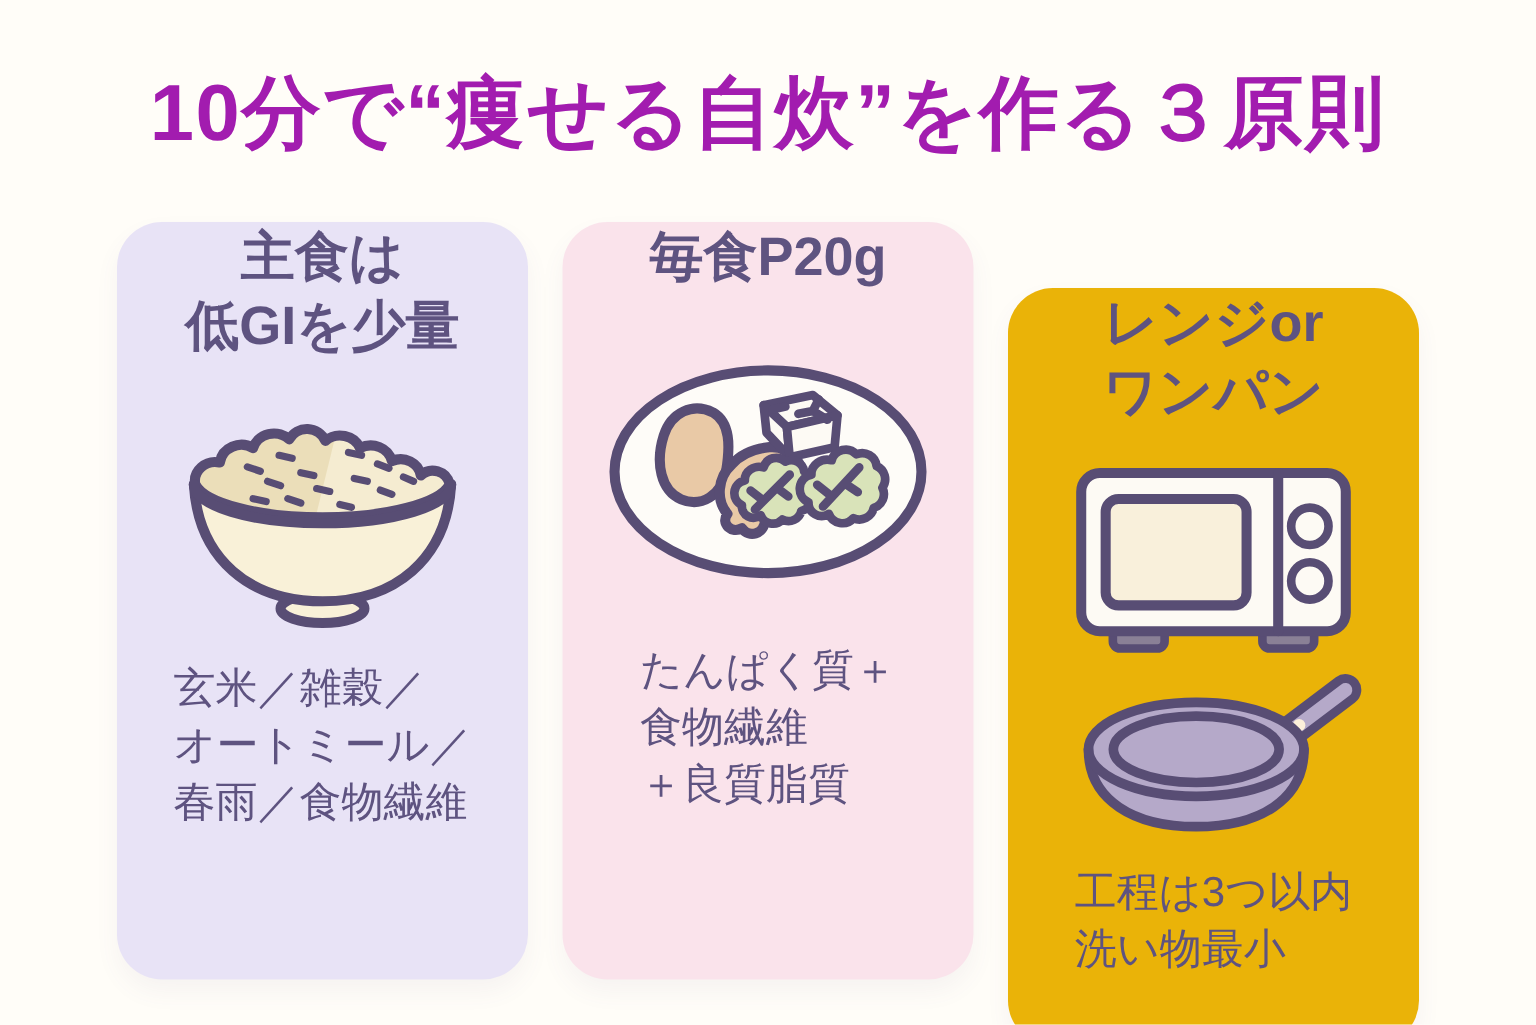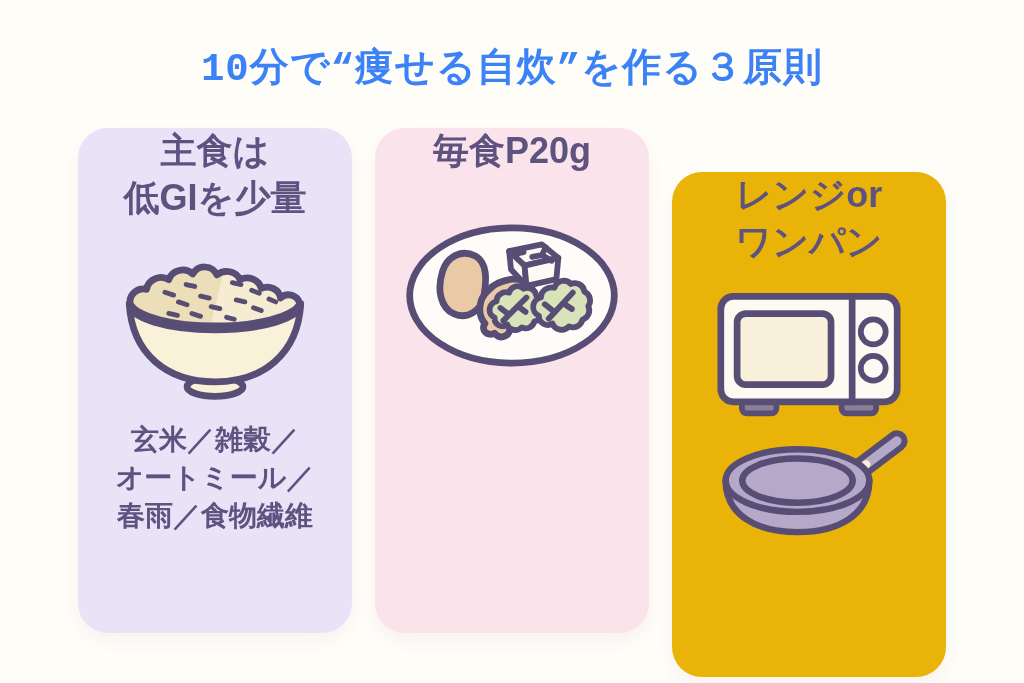--- a/index.html
+++ b/index.html
@@ -5,25 +5,24 @@
   html,body { margin:0; padding:0; }
   body {
     width:1024px; height:683px;
     background:#FFFDF8;
     font-family:"Liberation Sans","DejaVu Sans",sans-serif;
     overflow:hidden;
   }
   .page-title {
     margin-top:40px;
     text-align:center;
-    font-size:39px;
+    font-size:53px;
     font-weight:700;
     letter-spacing:1px;
-    color:#3b82f6;
-    font-family:Liberation Mono, monospace;
+    color:#a21caf;
   }
   .cards-row {
     display:flex;
     gap:23px;
     padding:0 78px;
     margin-top:34px;
   }
   .card {
     flex:1;
     height:505px;
@@ -38,23 +37,23 @@
   .card-protein { background:#FAE3EB;gap:18px; }
   .card-cooking { background:#eab308;margin-top:44px; }
   .card-heading {
     text-align:center;
     font-size:36px;
     font-weight:700;
     line-height:1.3;
     color:#5E5380;
   }
   .card-body {
-    text-align:center;
+    text-align:left;
     font-size:28px;
-    font-weight:700;
+    font-weight:400;
     line-height:1.36;
     color:#5E5380;
   }
   .icon-wrap { display:block; line-height:0; }
   .mb24 { margin-bottom:24px; }
   .mb28 { margin-bottom:28px; }
   .mb16 { margin-bottom:16px; }
   .mt16 { margin-top:16px; }
   .mt20 { margin-top:20px; }
   .mt6  { margin-top:6px; }
@@ -114,20 +113,25 @@
         <path class="st thin" d="M 112 31 L 146 24 L 163 38 L 128 46 Z" fill="#FDFAF4"></path>
         <path class="st thin" d="M 112 31 L 128 46 L 130 67 L 114 50 Z" fill="#FDFAF4"></path>
         <path class="st thin" d="M 128 46 L 163 38 L 161 60 L 130 67 Z" fill="#FDFAF4"></path>
         <path class="st thin" fill="none" d="M 150 27 L 146 35 M 146 35 L 136 37 M 146 35 L 156 41 M 118 34 L 127 32"></path>
         <path class="st thin" d="M 97 100 a 9 9 0 0 1 2 -17 a 10 9 0 0 1 13 -9 a 9 9 0 0 1 15 -4 a 9 9 0 0 1 13 7 a 9 9 0 0 1 4 14 a 9 9 0 0 1 -6 13 a 9 9 0 0 1 -13 6 a 9 9 0 0 1 -15 -3 a 8 8 0 0 1 -13 -7 Z" fill="#D9E3B9"></path>
         <path class="st thin" fill="none" d="M 106 103 L 130 79 M 112 97 L 103 90 M 121 88 L 129 94"></path>
         <path class="st thin" d="M 143 98 a 10 10 0 0 1 2 -19 a 11 10 0 0 1 14 -10 a 10 10 0 0 1 17 -4 a 10 10 0 0 1 14 8 a 10 10 0 0 1 4 15 a 10 10 0 0 1 -6 14 a 10 10 0 0 1 -14 7 a 10 10 0 0 1 -17 -3 a 9 9 0 0 1 -14 -8 Z" fill="#D9E3B9"></path>
         <path class="st thin" fill="none" d="M 153 101 L 178 74 M 159 94 L 149 86 M 168 85 L 177 91"></path>
       </svg>
     </span>
+    <div class="card-body mt20">
+      <div>たんぱく質＋</div>
+      <div>食物繊維</div>
+      <div>＋良質脂質</div>
+    </div>
   </div>
 
   <div class="card card-cooking">
     <div class="card-heading mb16">
       <div>レンジor</div>
       <div>ワンパン</div>
     </div>
     <span class="icon-wrap">
       <svg width="192" height="139" viewBox="0 0 200 145">
         <rect class="st thin" x="30" y="122" width="36" height="15" rx="5" fill="#8A8096"></rect>
@@ -142,15 +146,19 @@
     <span class="icon-wrap mt6">
       <svg width="198" height="120" viewBox="0 0 215 130">
         <path class="hnd-o" d="M 162 46 L 203 15"></path>
         <path class="hnd-i" d="M 162 46 L 203 15" stroke="#B5A9C9"></path>
         <circle cx="169.5" cy="40.5" r="4.5" stroke="none" fill="#FCEFDA"></circle>
         <path class="st" d="M 17 58 C 17 95 50 114 95 114 C 140 114 173 95 173 58 A 78 34 0 0 0 17 58 Z" fill="#B5A9C9"></path>
         <path class="st" fill="none" d="M 17 58 A 78 34 0 0 0 173 58"></path>
         <ellipse class="st" cx="95" cy="58" rx="60" ry="24" fill="none"></ellipse>
       </svg>
     </span>
+    <div class="card-body mt10">
+      <div>工程は3つ以内</div>
+      <div>洗い物最小</div>
+    </div>
   </div>
 
 </div>
 
 </body></html>

